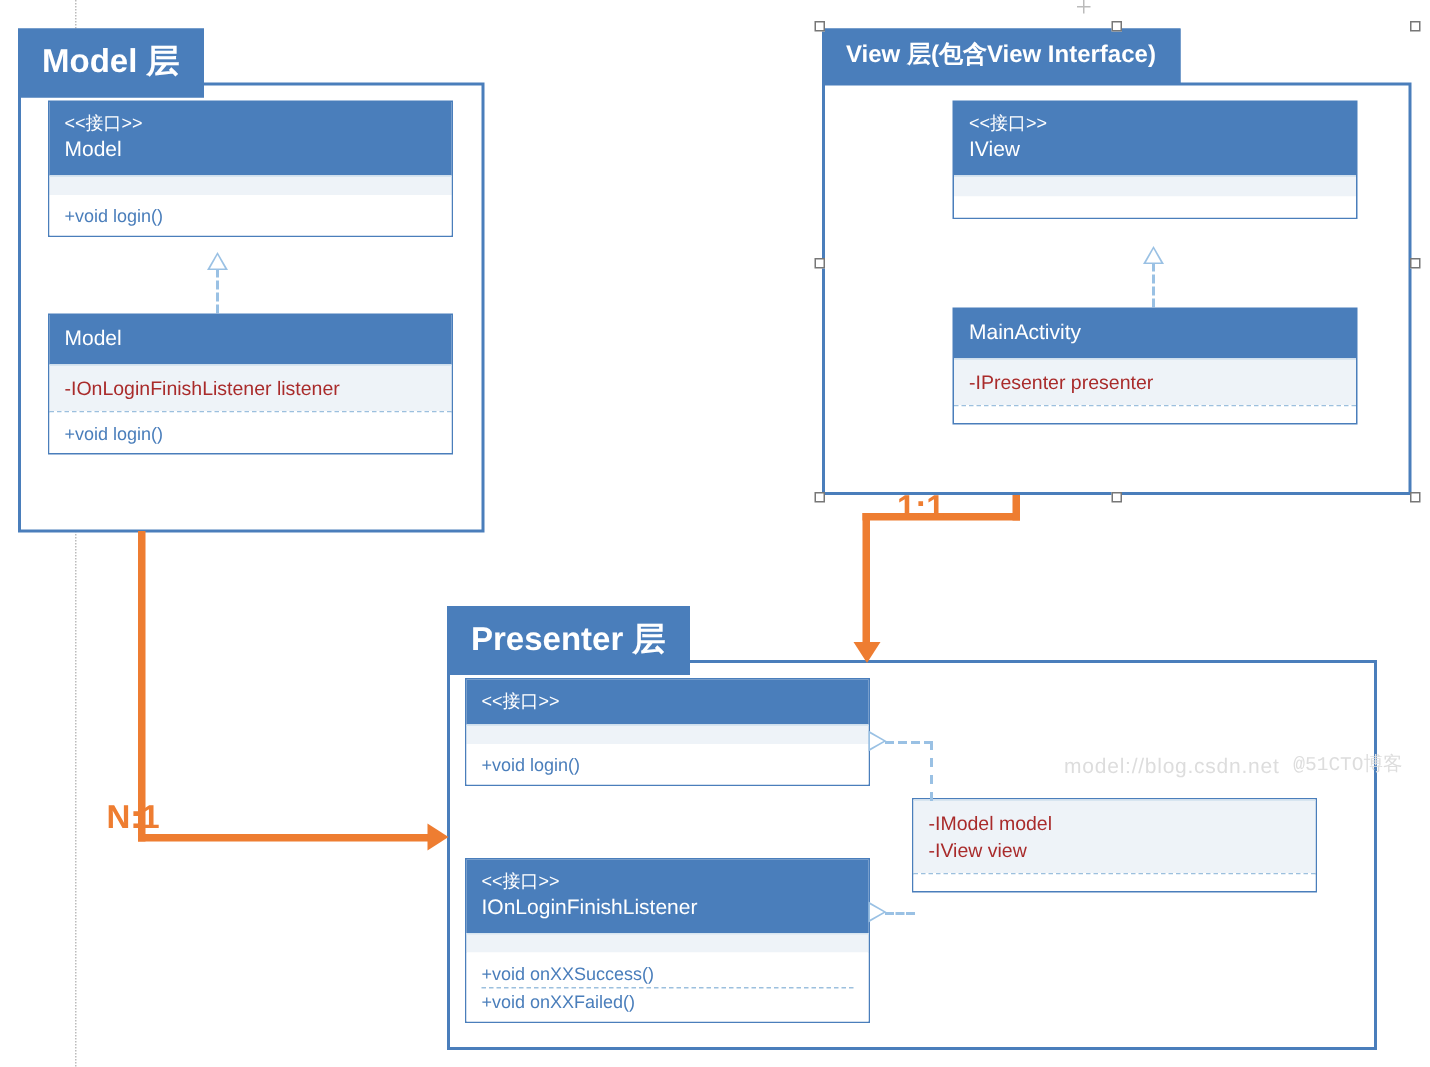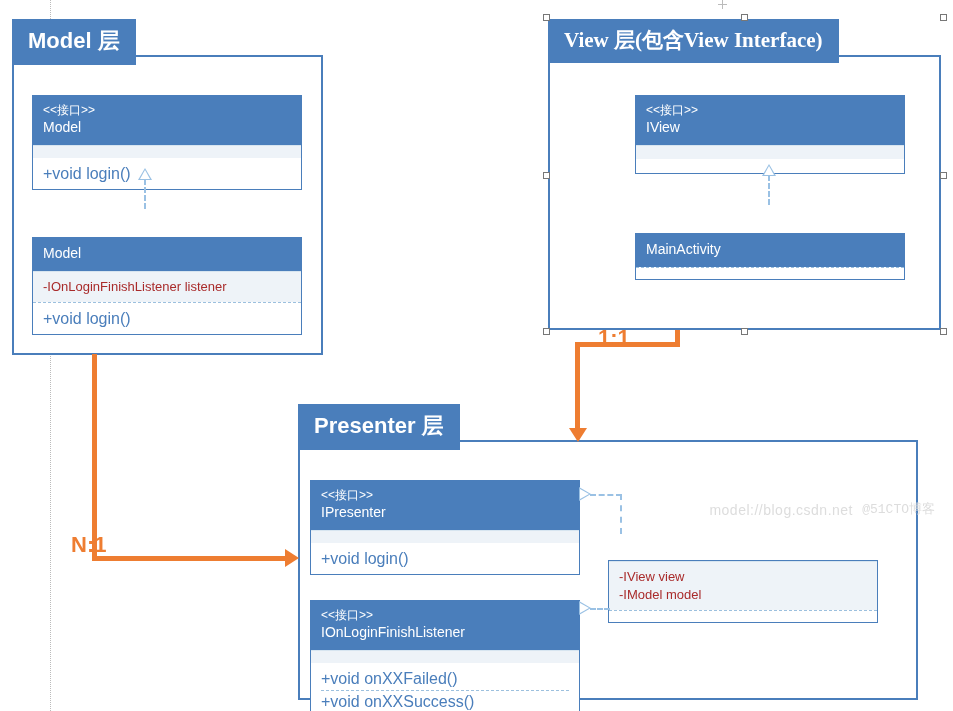--- a/index.html
+++ b/index.html
@@ -37,21 +37,20 @@
     border:2px solid #4a7ebb;
     white-space:nowrap;
   }
 
   
   .uml {
     position:absolute;
     border:1px solid #4a7ebb;
     background:#fff;
     font-size:13px;
-    margin-top:28px;
   }
   .uml .head {
     background:#4a7ebb;
     color:#fff;
     padding:6px 10px 8px 10px;
     line-height:1.35;
   }
   .uml .head .stereo { font-size:12px; }
   .uml .head .name { font-size:14px; }
   .uml .section {
@@ -59,21 +58,21 @@
     border-top:1px solid #d7e5f0;
     padding:6px 10px;
     color:#a92b2b;
     font-size:13px;
     line-height:1.4;
   }
   .uml .methods {
     background:#fff;
     padding:5px 10px 6px 10px;
     color:#4a7ebb;
-    font-size:16px;
+    font-size:12px;
   }
   .uml .methods .m {
     border-bottom:1px dashed #9cc0de;
     padding:2px 0;
   }
   .uml .methods .m:last-child { border-bottom:none; padding-bottom:0;}
   .uml .sep-dash { border-top:1px dashed #9cc0de; height:1px; }
 
   
   .tri {
@@ -177,37 +176,40 @@
         <div>-IOnLoginFinishListener listener</div>
       </div>
       <div class="sep-dash"></div>
       <div class="methods">
         <div class="m">+void login()</div>
       </div>
     </div>
   </div>
 
   <div class="layer" style="left:548px; top:55px; width:393px; height:275px;">
-    <div class="layer-tab" style="font-size:21px;font-family:Liberation Serif, serif;">View 层(包含View Interface)</div>
+    <div class="layer-tab" style="font-size:16px;">View 层(包含View Interface)</div>
 
     <div class="uml" style="left:85px; top:10px; width:270px;">
       <div class="head">
         <div class="stereo">&lt;&lt;接口&gt;&gt;</div>
         <div class="name">IView</div>
       </div>
       <div class="section" style="min-height:14px;"></div>
       <div class="methods" style="min-height:14px;"></div>
     </div>
 
     <div class="dashed-v" style="left:218px; top:118px; height:30px;"></div>
     <div class="tri" style="left:212px; top:107px;"></div>
 
     <div class="uml" style="left:85px; top:148px; width:270px;">
       <div class="head">
         <div class="name">MainActivity</div>
+      </div>
+      <div class="section">
+        <div>-IPresenter presenter</div>
       </div>
       <div class="sep-dash"></div>
       <div class="methods" style="min-height:10px;"></div>
     </div>
   </div>
 
   <div class="handle" style="left:543px; top:14px;"></div>
   <div class="handle" style="left:741px; top:14px;"></div>
   <div class="handle" style="left:940px; top:14px;"></div>
   <div class="handle" style="left:543px; top:172px;"></div>
@@ -215,44 +217,43 @@
   <div class="handle" style="left:543px; top:328px;"></div>
   <div class="handle" style="left:741px; top:328px;"></div>
   <div class="handle" style="left:940px; top:328px;"></div>
 
   <div class="layer" style="left:298px; top:440px; width:620px; height:260px;text-decoration:underline;">
     <div class="layer-tab">Presenter 层</div>
 
     <div class="uml" style="left:10px; top:10px; width:270px;">
       <div class="head">
         <div class="stereo">&lt;&lt;接口&gt;&gt;</div>
-        <div class="name">IPresenter</div>
       </div>
       <div class="section" style="min-height:8px;"></div>
       <div class="methods">
         <div class="m">+void login()</div>
       </div>
     </div>
 
     <div class="uml" style="left:10px; top:130px; width:270px;">
       <div class="head">
         <div class="stereo">&lt;&lt;接口&gt;&gt;</div>
         <div class="name">IOnLoginFinishListener</div>
       </div>
       <div class="section" style="min-height:8px;"></div>
       <div class="methods">
+        <div class="m">+void onXXSuccess()</div>
         <div class="m">+void onXXFailed()</div>
-        <div class="m">+void onXXSuccess()</div>
       </div>
     </div>
 
     <div class="uml" style="left:308px; top:90px; width:270px;">
       <div class="section">
+        <div>-IModel model</div>
         <div>-IView view</div>
-        <div>-IModel model</div>
       </div>
       <div class="sep-dash"></div>
       <div class="methods" style="min-height:8px;"></div>
     </div>
 
     <div class="dashed-v" style="left:320px; top:52px; height:40px;"></div>
     <div class="dashed-h" style="left:290px; top:52px; width:32px;"></div>
     <div class="tri right" style="left:278px; top:46px;"></div>
 
     <div class="dashed-h" style="left:290px; top:166px; width:20px;"></div>

